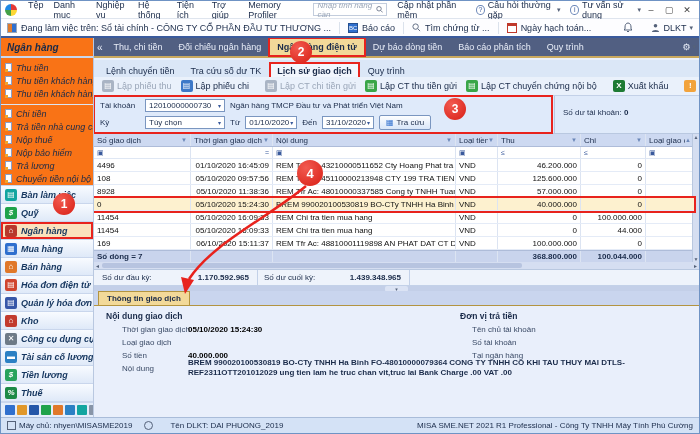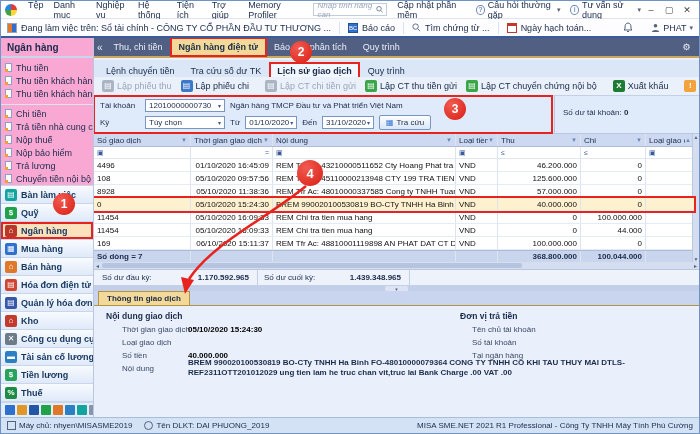--- a/index.html
+++ b/index.html
@@ -22,21 +22,21 @@
   .workbar { position:absolute; left:0; top:18px; right:0; height:19px; background:#fdfdff; border-bottom:2px solid #3a5a9c; display:flex; align-items:center; gap:4px; padding:0 6px; }
   .wico { width:10px; height:10px; flex:none; }
   .flagico { background:linear-gradient(90deg,#e07a2a 50%,#2f6fce 50%); border:1px solid #9aa6b8; }
   .bcico { background:#2f6fce; border:1px solid #26508f; color:#fff; font-size:6px; text-align:center; line-height:9px; }
   .calico { background:#fff; border:1px solid #c0392b; border-top:3px solid #c0392b; }
   .wsep { width:1px; height:12px; background:#dbe2ec; margin:0 4px; }
   .wb-right { margin-left:auto; display:flex; align-items:center; gap:10px; }
 
   
   .main { position:absolute; left:0; top:37px; right:0; bottom:16px; display:flex; }
-  .sidebar { width:93px; flex:none; background:#f9a8d4; border-right:1px solid #b9c8e0; display:flex; flex-direction:column; overflow:hidden; }
+  .sidebar { width:93px; flex:none; background:#f97316; border-right:1px solid #b9c8e0; display:flex; flex-direction:column; overflow:hidden;font-style:italic; }
   .sb-title { font-size:10px; font-weight:bold; padding:4px 6px 3px; border-bottom:2px solid #c9d6ec; }
   .slist { padding-top:3px; }
   .sitem { display:flex; align-items:center; gap:4px; height:13px; padding:0 4px; white-space:nowrap; overflow:hidden; }
   .sitem.divider { height:5px; border-bottom:1px solid #dce4f2; margin-bottom:2px; }
   .pgico { width:7px; height:9px; flex:none; background:#fff; border:1px solid #8aa0c8; position:relative; }
   .pgico::after { content:""; position:absolute; left:-1px; bottom:-1px; width:3px; height:3px; background:#f0a32c; }
   .smodules { margin-top:auto; border-top:1px solid #c9d6ec; }
   .smod { display:flex; align-items:center; gap:4px; height:18px; padding:0 4px; font-weight:bold; color:#15365f; background:linear-gradient(#f8fbff,#dfe9f8); border-bottom:1px solid #c9d6ec; white-space:nowrap; overflow:hidden; cursor:pointer; }
   .smod.selected { background:#fbe2bd; box-shadow:inset 0 0 0 2px var(--red); }
   .ico { width:12px; height:12px; flex:none; border-radius:2px; color:#fff; font-size:8px; line-height:12px; text-align:center; font-weight:bold; }
@@ -180,21 +180,21 @@
     <div class="wb-right">
       <svg width="10" height="11" viewBox="0 0 10 11">
           <path d="M5 1 C3 1 2 3 2 5 L2 7 L1 8 L9 8 L8 7 L8 5 C8 3 7 1 5 1 Z" fill="none" stroke="#55627a"></path>
           <line x1="4" y1="9.5" x2="6" y2="9.5" stroke="#55627a"></line>
         </svg>
       <span class="mlink">
         <svg width="9" height="9" viewBox="0 0 10 10">
             <circle cx="5" cy="3" r="2" fill="#55627a"></circle>
             <path d="M1 10 C1 7 9 7 9 10 Z" fill="#55627a"></path>
           </svg>
-        <span>PHAT</span>
+        <span>DLKT</span>
           <span class="caret">▾</span>
       </span>
     </div>
   </div>
 
   <div class="main">
 
     <div class="sidebar">
       <div class="sb-title">Ngân hàng</div>
       <div class="slist">
@@ -296,21 +296,23 @@
           <span class="ico qico" style="background: rgb(18, 165, 160);"></span>
           <span class="ico qico" style="background: rgb(136, 149, 168);"></span>
         </div>
     </div>
 
     <div class="content">
       <div class="tabstrip">
         <span class="collapse">«</span>
         <div style="display:flex;gap:2px">
             <span class="tab">Thu, chi tiền</span>
+            <span class="tab">Đối chiếu ngân hàng</span>
             <span class="tab active boxed">Ngân hàng điện tử</span>
+            <span class="tab">Dự báo dòng tiền</span>
             <span class="tab">Báo cáo phân tích</span>
             <span class="tab">Quy trình</span>
           </div>
         <span class="gear">
             <span>⚙</span>
             <span class="caret">▾</span>
           </span>
       </div>
 
       <div class="subtabs">
@@ -564,21 +566,21 @@
           </span>
       </div>
     </div>
   </div>
 
   <div class="statusbar">
     <span style="display:flex;align-items:center;gap:3px">
         <span class="sico"></span>
         <span>Máy chủ: nhyen\MISASME2019</span>
       </span>
-    <span style="display:flex;align-items:center;gap:3px">
+    <span style="display:flex;align-items:center;gap:17px">
         <span class="sico" style="border-radius:50%"></span>
         <span>Tên DLKT: DAI PHUONG_2019</span>
       </span>
     <span class="sb-right">MISA SME.NET 2021 R1 Professional - Công Ty TNHH Máy Tính Phú Cường</span>
   </div>
 
   <div class="anncircle s1">1</div>
   <div class="anncircle s2">2</div>
   <div class="anncircle s3">3</div>
   <div class="anncircle s4">4</div>

